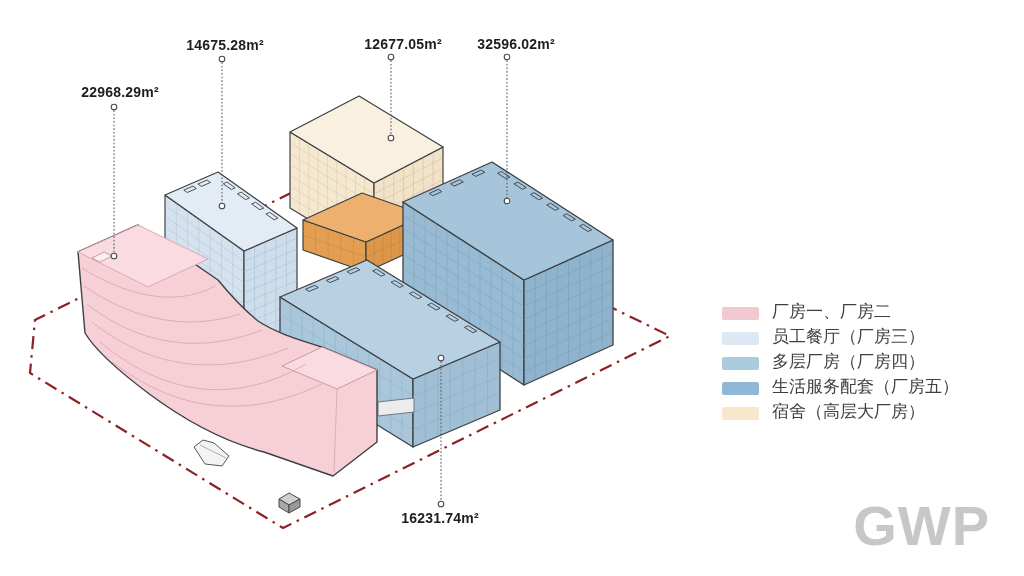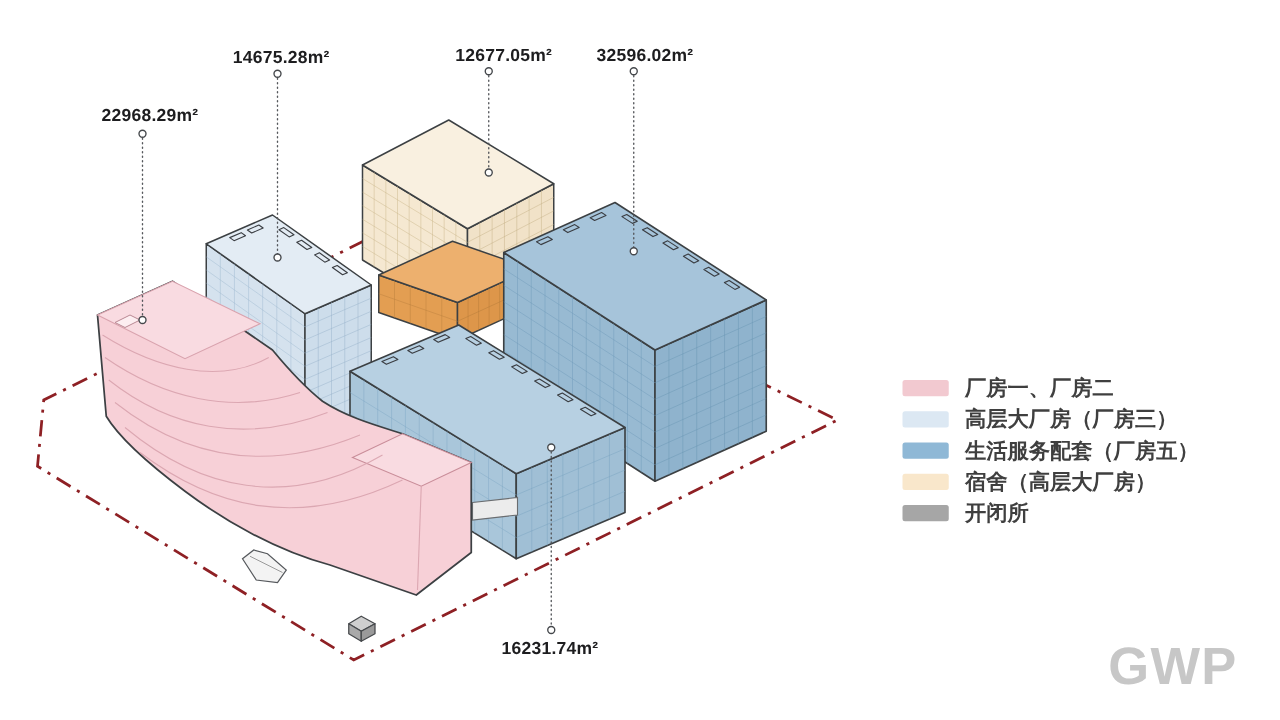--- a/index.html
+++ b/index.html
@@ -9,26 +9,26 @@
     font-family:"Liberation Sans","DejaVu Sans",sans-serif;
   }
   #scene{position:absolute;left:0;top:0;width:1024px;height:576px;}
   .area-label{
     font-family:"Liberation Sans","DejaVu Sans",sans-serif;
     font-size:14px;font-weight:700;fill:#1d1d1f;letter-spacing:.2px;
   }
   #legend{
     position:absolute;left:722px;top:301px;display:flex;flex-direction:column;gap:6px;
   }
-  .legend-row{display:flex;align-items:center;height:19px;font-weight:bold;}
+  .legend-row{display:flex;align-items:flex-end;height:19px;}
   .legend-swatch{width:37px;height:13px;border-radius:2px;margin-right:13px;flex:0 0 auto;}
   .legend-label{font-size:17px;color:#3f3f3f;white-space:nowrap;line-height:1;}
   #logo{
     position:absolute;right:34px;bottom:22px;
-    font-size:42px;font-weight:800;color:#c7c7c7;letter-spacing:1px;line-height:1;
+    font-size:56px;font-weight:800;color:#c7c7c7;letter-spacing:1px;line-height:1;
   }
 </style>
 </head>
 <body>
 
 <svg id="scene" viewBox="0 0 1024 576" aria-hidden="true">
 
   <polygon points="333,172 670,336 283,528 30,373 35,320" fill="none" stroke="#8e2024" stroke-width="2.2" stroke-dasharray="13 6 2.5 6"></polygon>
 
   <g id="g-f3" stroke="#3c4043" stroke-width="1.2" stroke-linejoin="round">
@@ -159,35 +159,35 @@
 </svg>
 
 <div id="legend">
   <div class="legend-row">
     <span class="legend-swatch" style="background: rgb(242, 201, 208);"></span>
     <span class="legend-label">厂房一、厂房二</span>
   </div>
 
   <div class="legend-row">
     <span class="legend-swatch" style="background: rgb(220, 232, 243);"></span>
-    <span class="legend-label">高层大厂房（厂房三）</span>
+    <span class="legend-label">员工餐厅（厂房三）</span>
   </div>
 
+  <div class="legend-row">
+    <span class="legend-swatch" style="background: rgb(170, 202, 222);"></span>
+    <span class="legend-label">多层厂房（厂房四）</span>
+  </div>
 
   <div class="legend-row">
     <span class="legend-swatch" style="background: rgb(143, 184, 214);"></span>
     <span class="legend-label">生活服务配套（厂房五）</span>
   </div>
 
 
   <div class="legend-row">
     <span class="legend-swatch" style="background: rgb(249, 231, 203);"></span>
     <span class="legend-label">宿舍（高层大厂房）</span>
   </div>
 
-  <div class="legend-row">
-    <span class="legend-swatch" style="background: rgb(166, 166, 166);"></span>
-    <span class="legend-label">开闭所</span>
-  </div>
 
 </div>
 
 <div id="logo">GWP</div>
 
 </body></html>

